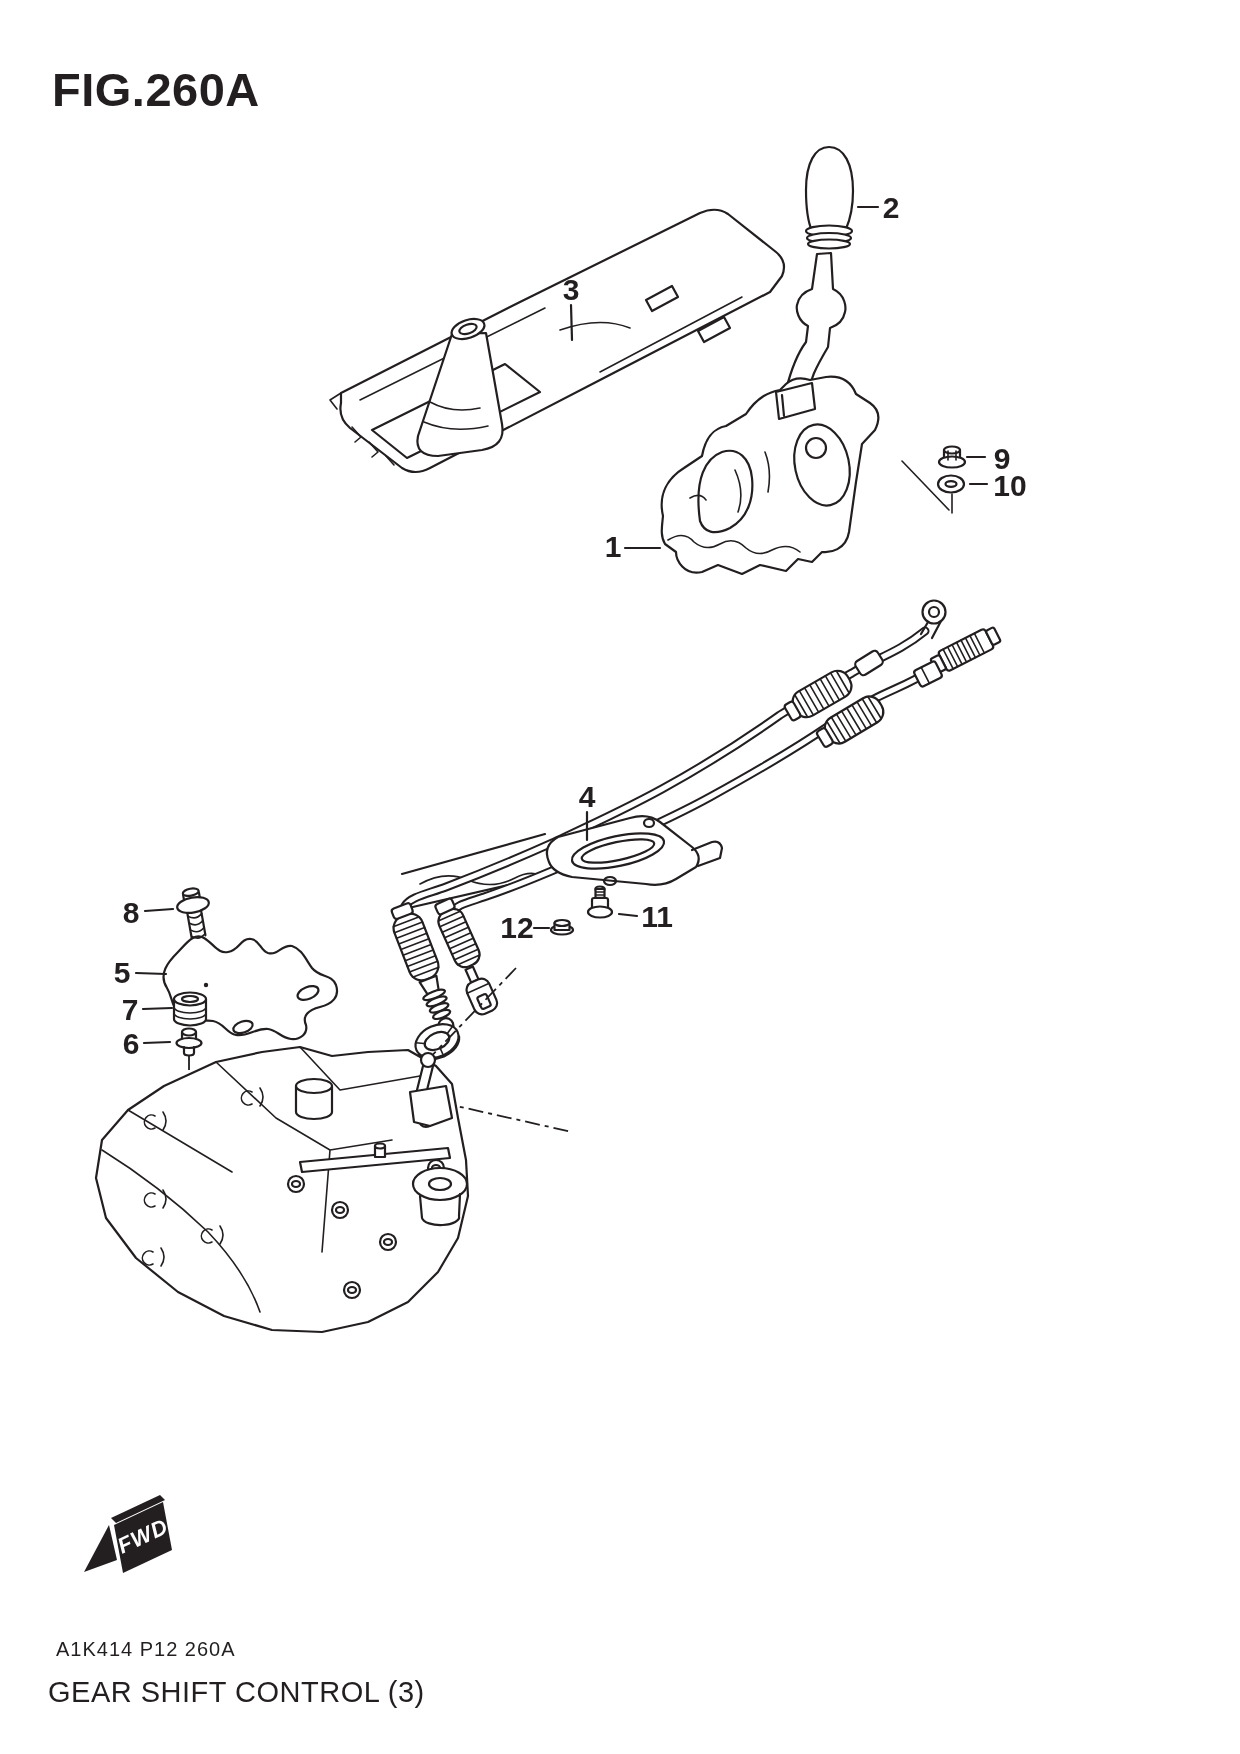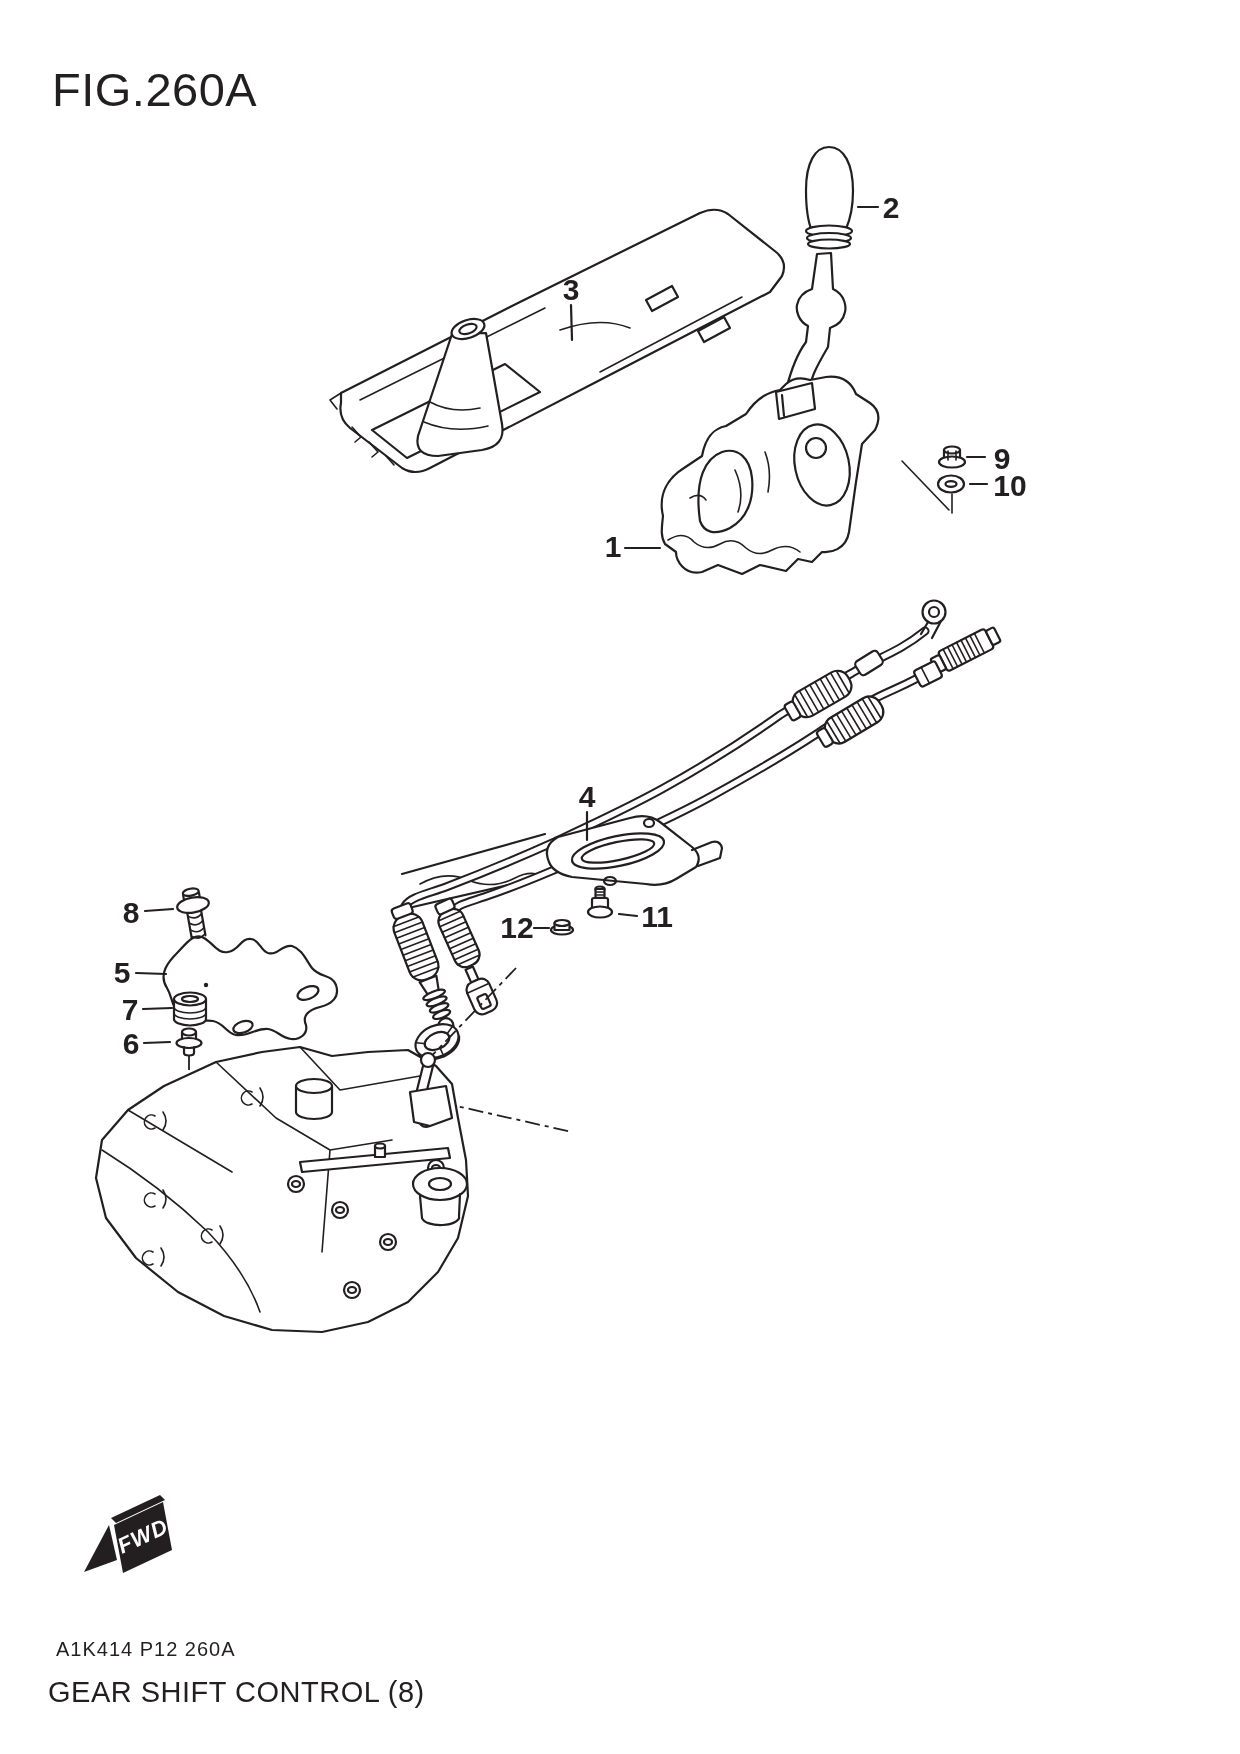--- a/index.html
+++ b/index.html
@@ -1,19 +1,19 @@
 <!DOCTYPE html>
 <html><head>
 <meta charset="utf-8">
 <style>
   html,body{margin:0;padding:0;background:#ffffff;}
   body{width:1240px;height:1754px;position:relative;overflow:hidden;
        font-family:"Liberation Sans",sans-serif;color:#231f20;}
   .page-title{position:absolute;left:52px;top:62px;font-size:47px;
-      font-weight:400;letter-spacing:.5px;color:#231f20;}
+      font-weight:700;letter-spacing:.5px;color:#231f20;}
   .footer-code{position:absolute;left:56px;top:1638px;font-size:20px;
       font-weight:400;letter-spacing:1px;color:#231f20;}
   .footer-caption{position:absolute;left:48px;top:1676px;font-size:29px;
       font-weight:400;letter-spacing:.5px;color:#231f20;}
   .fig-svg{position:absolute;left:0;top:0;}
   .ln{stroke:#231f20;stroke-width:2.2;fill:none;stroke-linecap:round;stroke-linejoin:round;}
   .fw{fill:#ffffff;}
   .thin{stroke-width:1.6;}
   .cable-outer{stroke:#231f20;stroke-width:9;fill:none;stroke-linecap:round;}
   .cable-inner{stroke:#ffffff;stroke-width:5;fill:none;stroke-linecap:round;}
@@ -314,13 +314,13 @@
 
   <g transform="translate(84,1494)">
     <polygon class="fwd-black" points="27,24 76,1 81,6 32,29"></polygon>
     <polygon class="fwd-black" points="30,31 79,8 88,56 39,79"></polygon>
     <polygon class="fwd-black" points="0,78 25,31 33,66"></polygon>
     <text class="fwd-text" x="38" y="60" transform="rotate(-25 38 60)">FWD</text>
   </g>
 </svg>
 
 <div class="footer-code">A1K414 P12 260A</div>
-<div class="footer-caption">GEAR SHIFT CONTROL (8)</div>
+<div class="footer-caption">GEAR SHIFT CONTROL (3)</div>
 
 </body></html>

